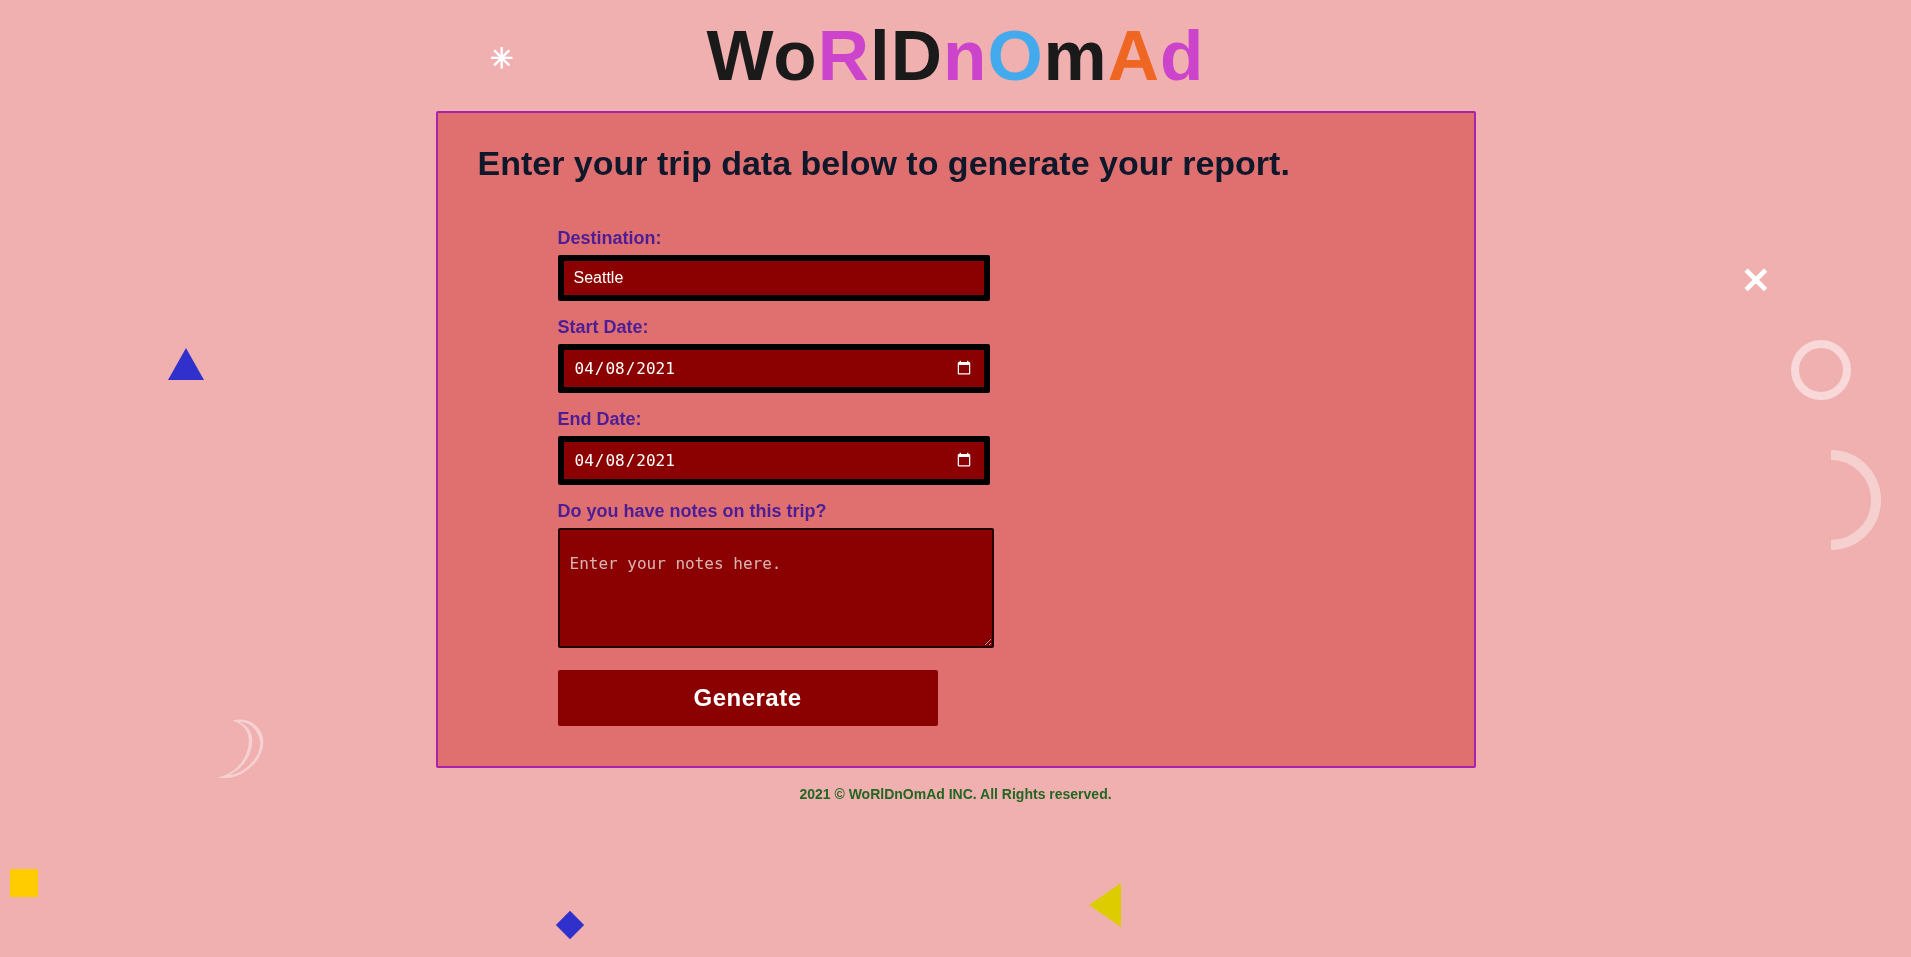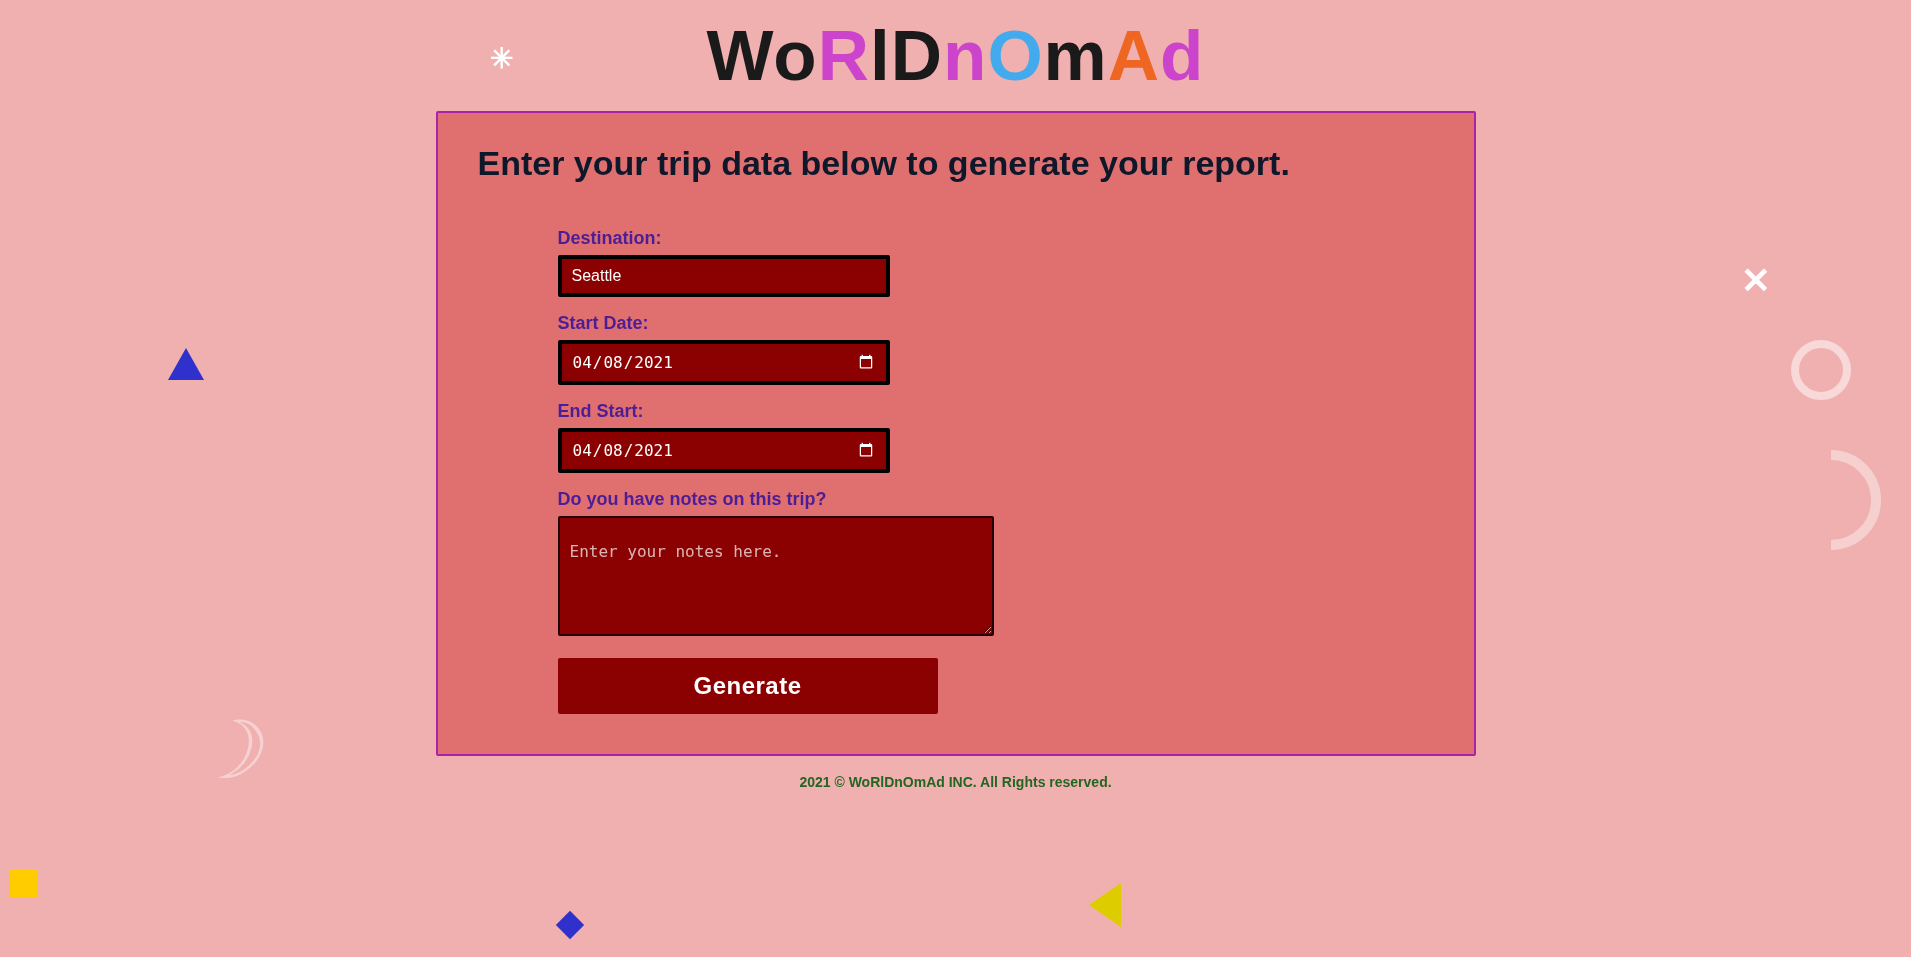--- a/index.html
+++ b/index.html
@@ -157,24 +157,24 @@
 
     .field-label {
       color: #4c1d95;
       font-size: 18px;
       font-weight: bold;
       margin-bottom: 6px;
       margin-top: 16px;
     }
 
     .field-input {
-      width: 332px;
+      width: 432px;
       padding: 8px 10px;
       background: #8b0000;
-      border: 4px solid #000000;
+      border: 6px solid #000000;
       color: white;
       font-size: 16px;
       border-radius: 2px;
       outline: none;
     }
 
     .field-input::placeholder {
       color: rgba(255,255,255,0.7);
     }
 
@@ -250,21 +250,21 @@
   <p class="card-heading">Enter your trip data below to generate your report.</p>
 
   <div class="form-section">
 
     <label class="field-label">Destination:</label>
     <input type="text" class="field-input" value="Seattle" style="">
 
     <label class="field-label">Start Date:</label>
     <input type="date" class="field-input" value="2021-04-08" style="">
 
-    <label class="field-label">End Start:</label>
+    <label class="field-label">End Date:</label>
     <input type="date" class="field-input" value="2021-04-08" style="">
 
     <label class="field-label">Do you have notes on this trip?</label>
     <textarea class="field-textarea" placeholder="Enter your notes here." style=""></textarea>
 
     <button class="generate-btn">Generate</button>
 
   </div>
 </div>
 

